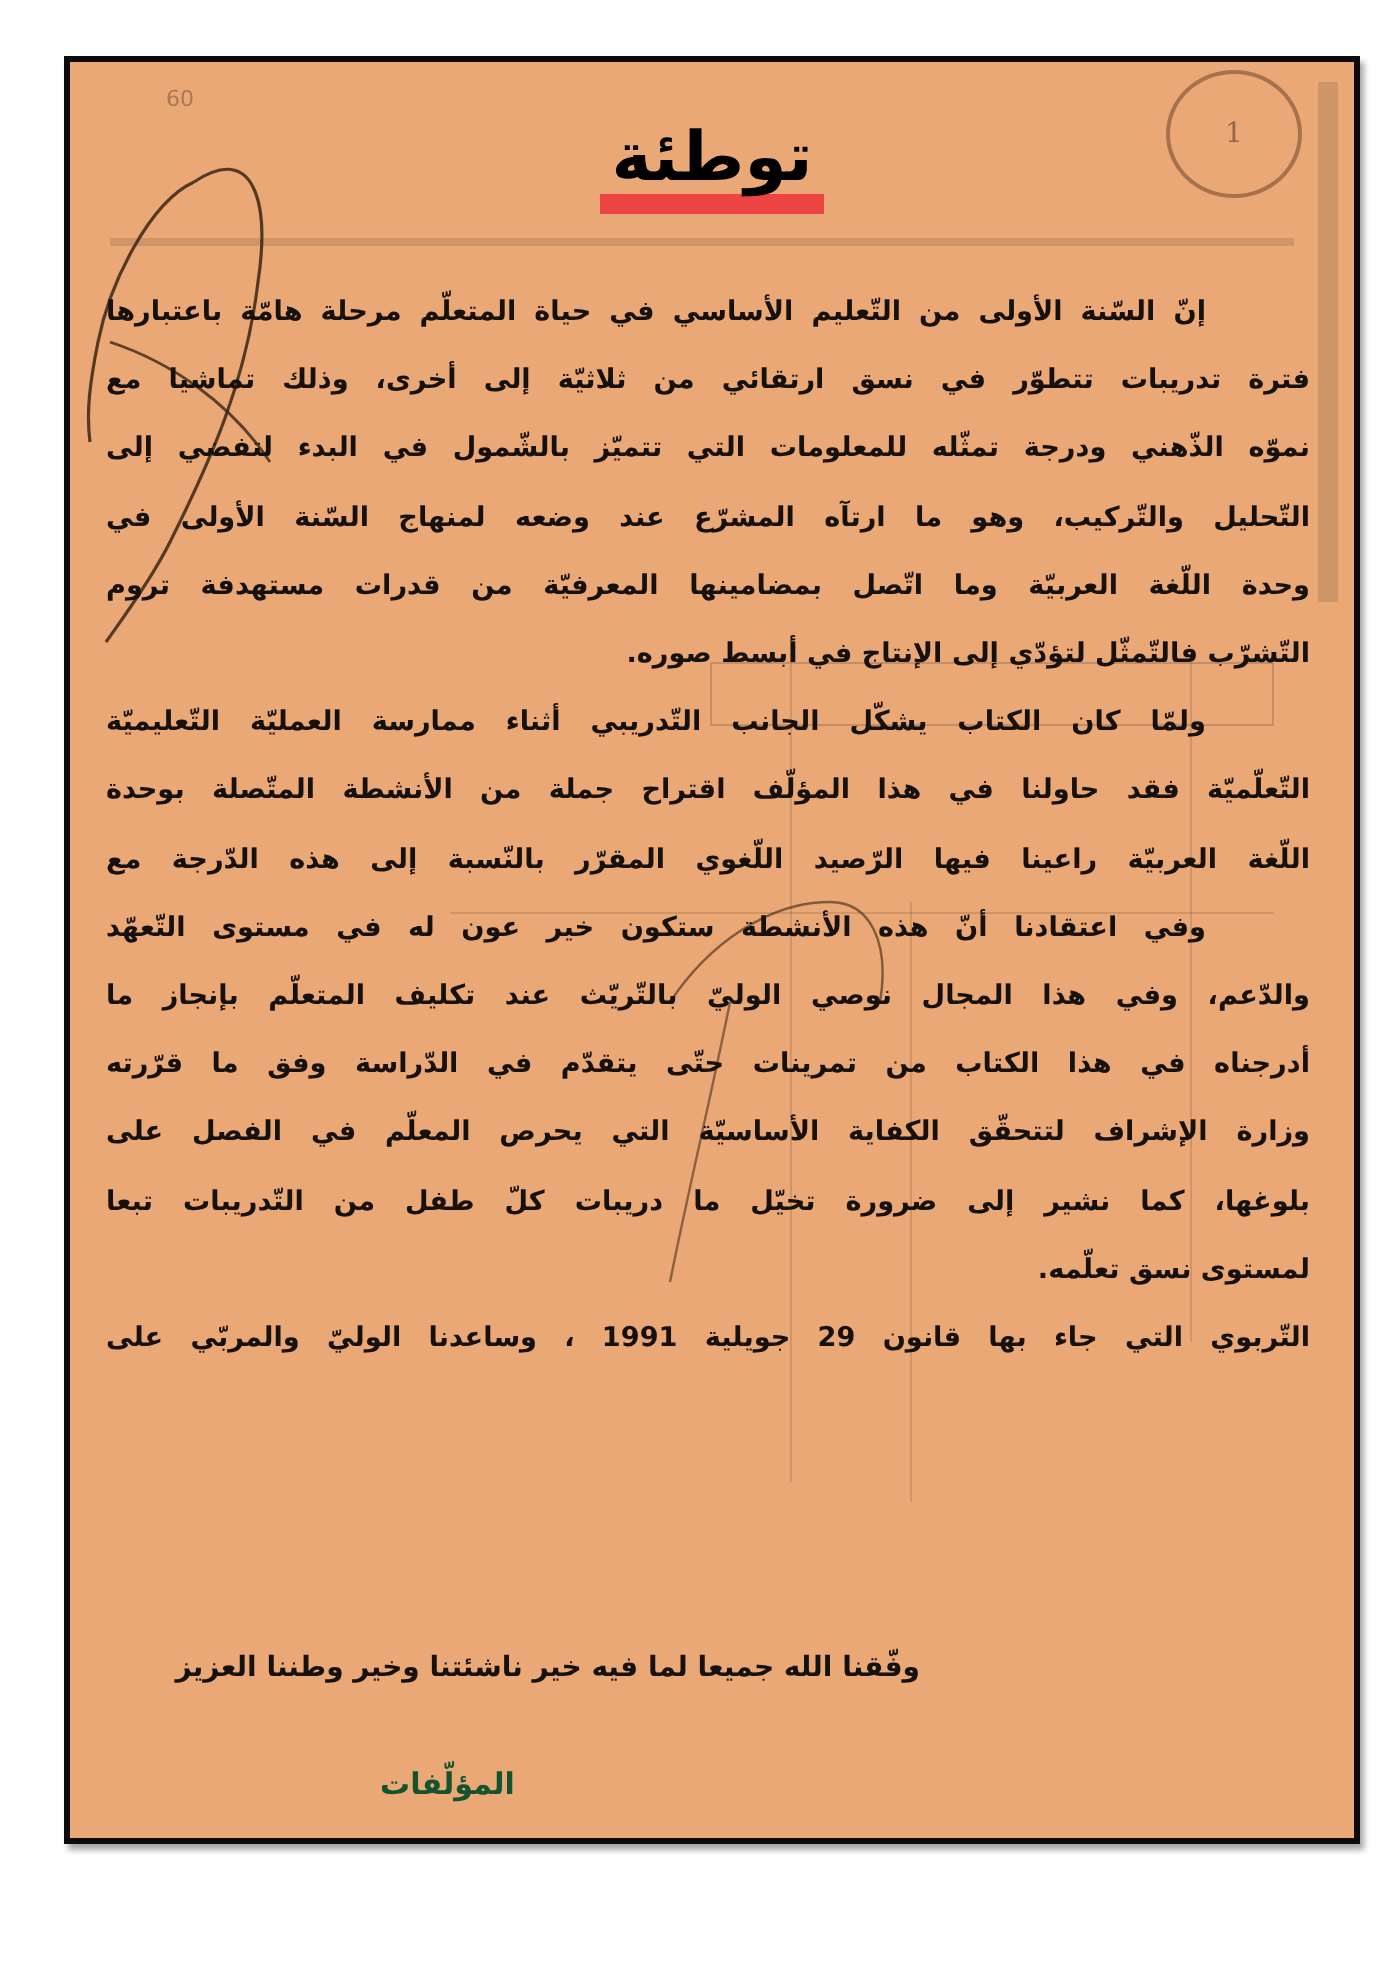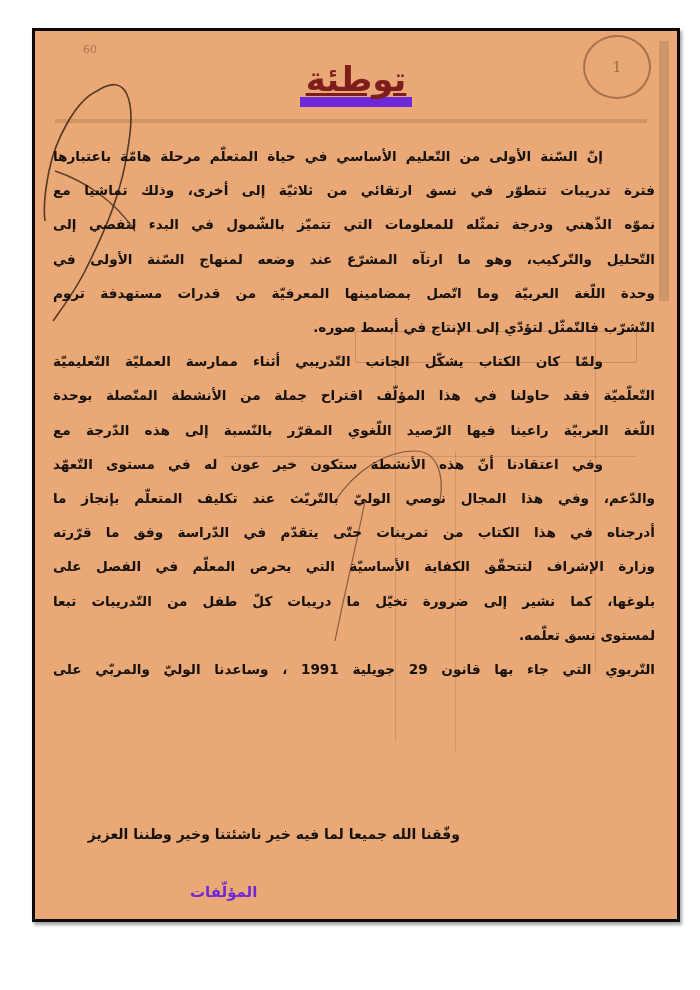--- a/index.html
+++ b/index.html
@@ -31,27 +31,26 @@
     .title-wrap {
       position: absolute;
       left: 0; right: 0; top: 30px;
       text-align: center;
     }
     .title {
       display: inline-block;
       font-family: "DejaVu Sans", sans-serif;
       font-weight: bold;
       font-size: 34px;
-      color: #7f1d1d;
+      color: #000000;
       direction: rtl;
       letter-spacing: 0;
-      border-bottom: 10px solid #6d28d9;
+      border-bottom: 10px solid #ef4444;
       line-height: 36px;
       padding: 0 6px;
-      text-decoration: underline;
     }
     .body-text {
       position: absolute;
       left: 18px; right: 22px; top: 108px;
       direction: rtl;
       text-align: justify;
       text-align-last: right;
       font-family: "DejaVu Sans", sans-serif;
       font-weight: bold;
       font-size: 13.6px;
@@ -71,21 +70,21 @@
       font-size: 14px;
       color: #16110d;
     }
     .signature {
       position: absolute;
       left: 155px; top: 852px;
       direction: rtl;
       font-family: "DejaVu Sans", sans-serif;
       font-weight: bold;
       font-size: 15px;
-      color: #6d28d9;
+      color: #14532d;
     }
     .page-num-circle {
       position: absolute;
       left: 548px; top: 4px;
       width: 64px; height: 60px;
       border: 2px solid rgba(110,70,40,0.55);
       border-radius: 50%;
       color: rgba(90,60,40,0.6);
       font-family: "DejaVu Serif", serif;
       font-size: 14px;

